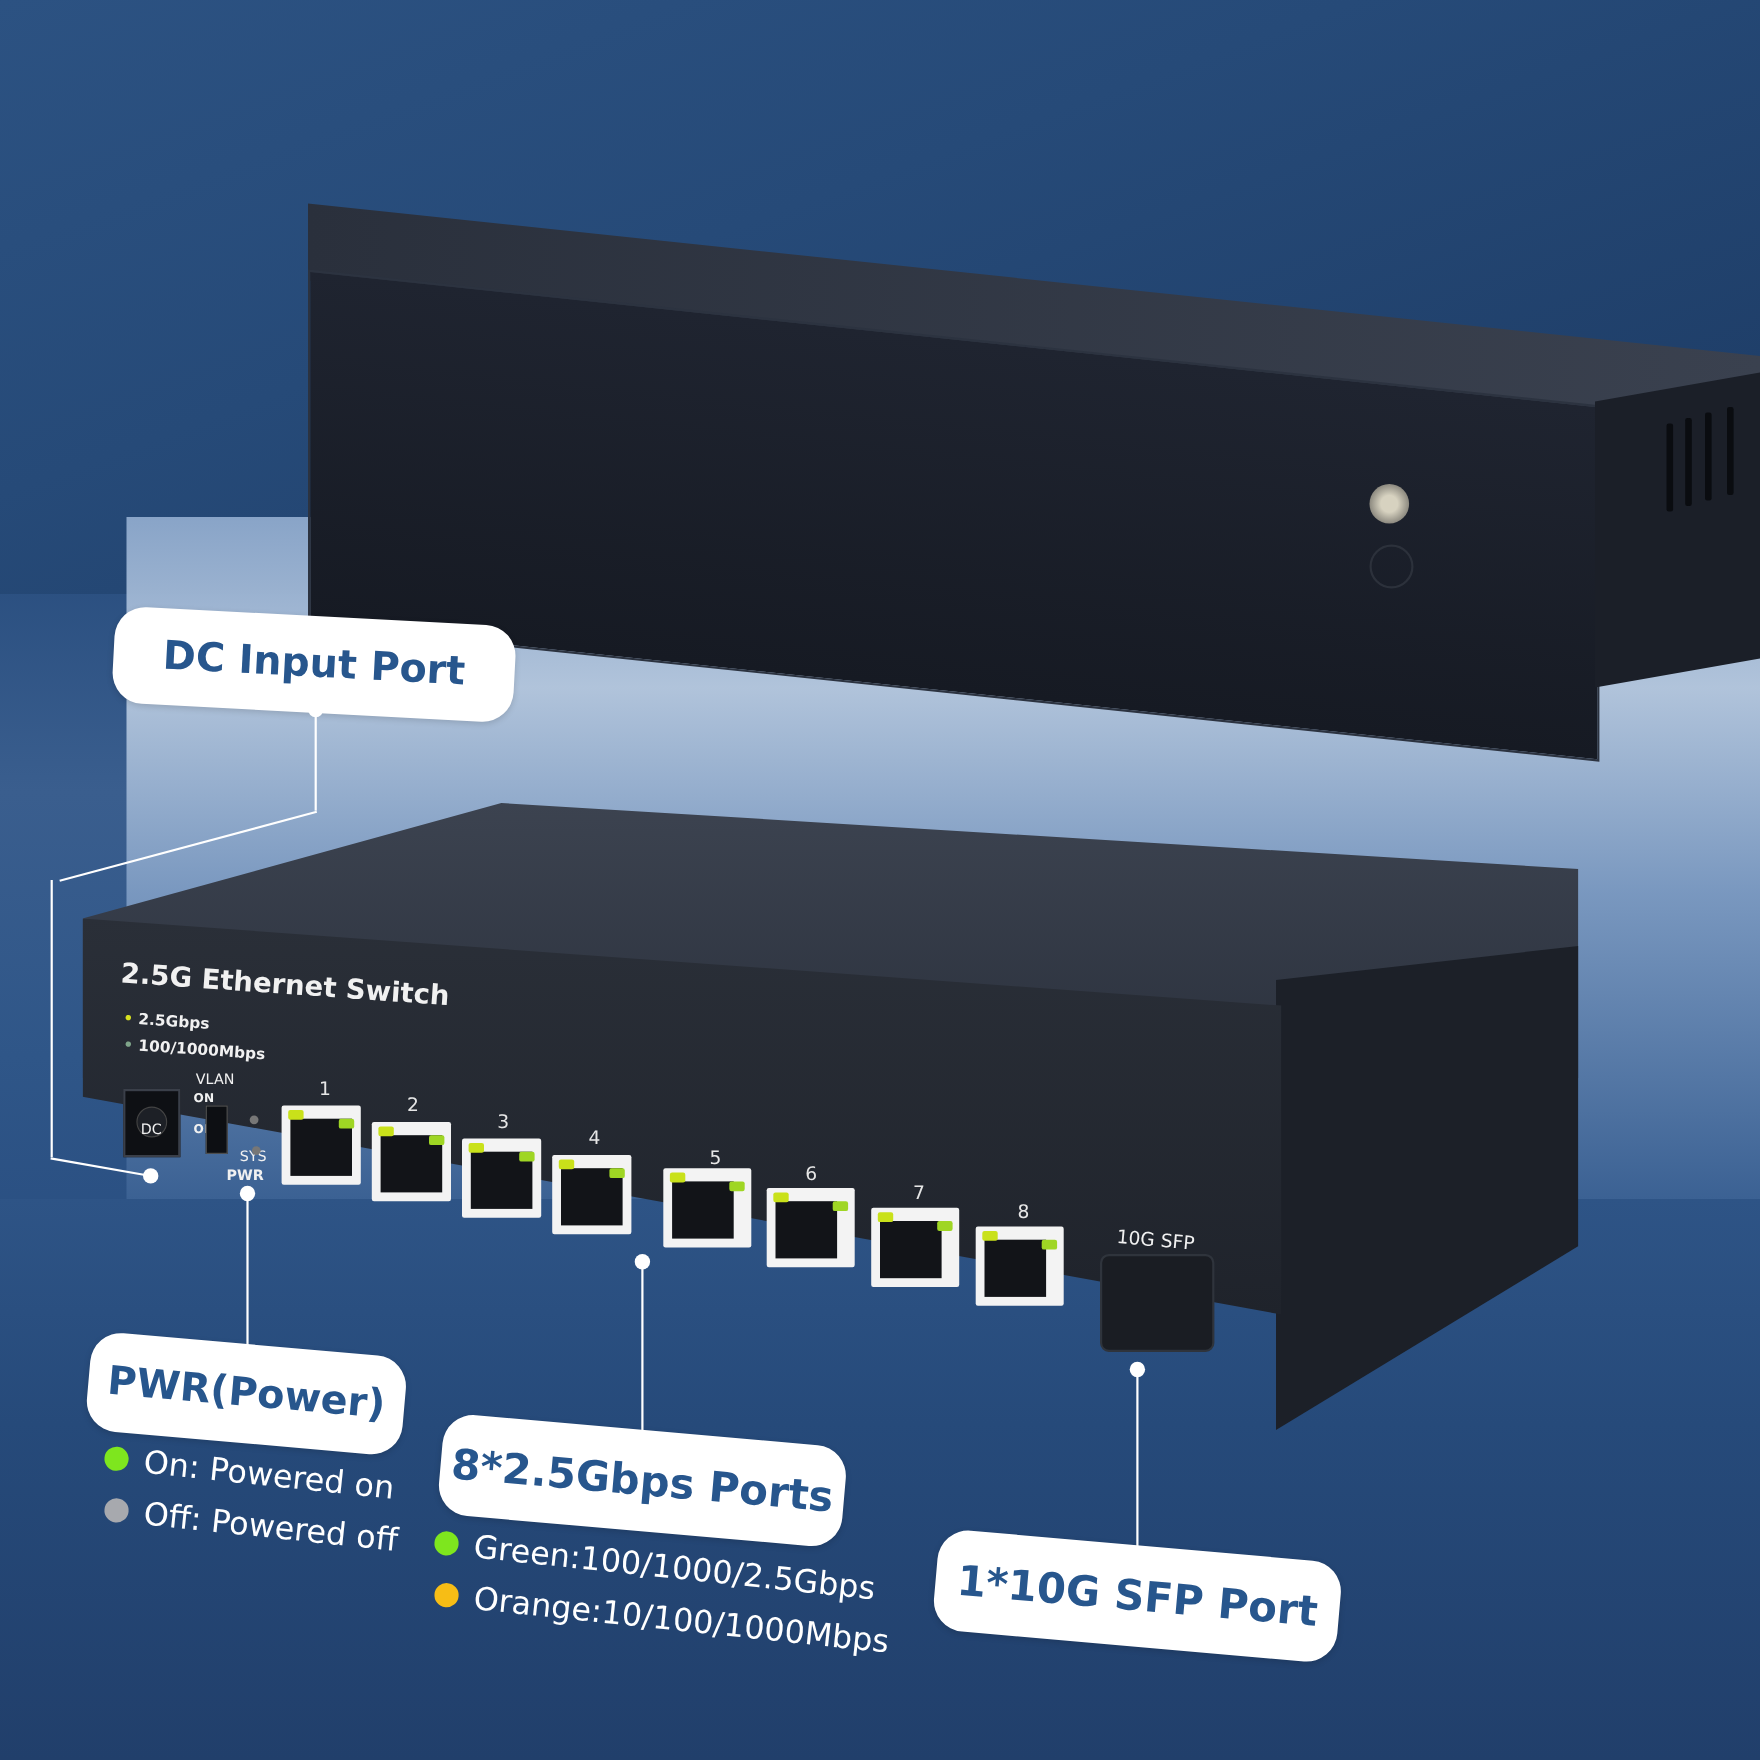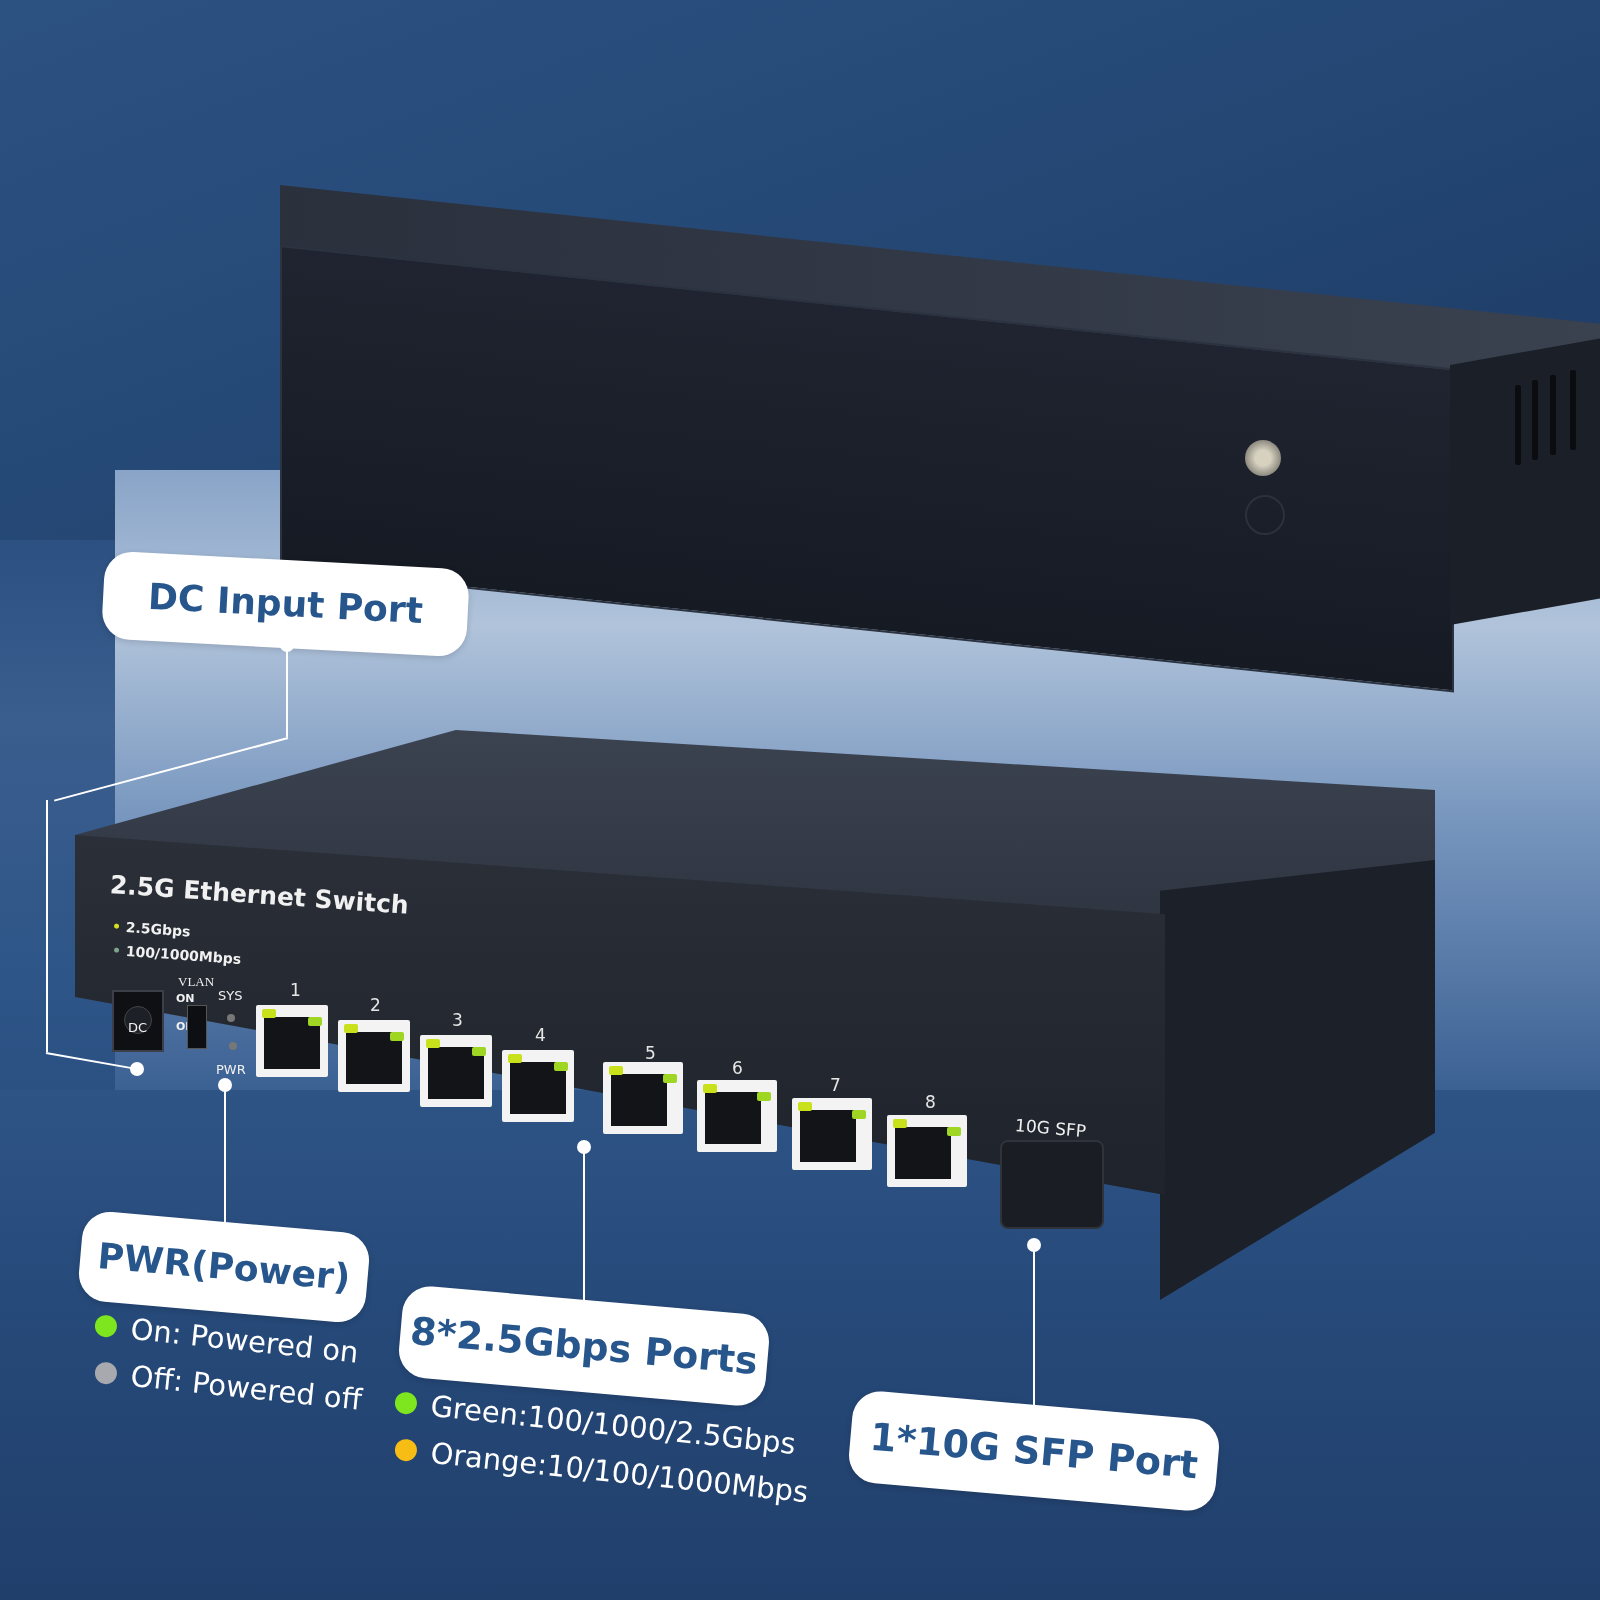--- a/index.html
+++ b/index.html
@@ -75,26 +75,26 @@
 </div>
 <div class="panel-label sm" style="left:112px;top:942px;transform:rotate(4deg);transform-origin:left;">
   <span style="color:#7fa58a">•</span>
   <span>100/1000Mbps</span>
 </div>
 
 <div class="dcjack"></div>
 <div class="panel-label" style="left:128px;top:1020px;font-size:13px;font-weight:normal;">DC</div>
 <div class="panel-label" style="left:176px;top:992px;font-size:11px;">ON</div>
 <div class="panel-label" style="left:176px;top:1020px;font-size:11px;">OFF</div>
-<div class="panel-label" style="left:178px;top:974px;font-size:13px;font-weight:normal;font-family:Liberation Serif, serif;">VLAN</div>
+<div class="panel-label" style="left:178px;top:974px;font-size:13px;font-weight:normal;">VLAN</div>
 <div style="position:absolute;left:187px;top:1005px;width:18px;height:42px;background:#0d0f13;border:1px solid #555;"></div>
-<div class="panel-label" style="left:218px;top:988px;font-size:13px;font-weight:normal;">SYS</div>
+<div class="panel-label" style="left:218px;top:1044px;font-size:13px;font-weight:normal;">SYS</div>
 <div style="position:absolute;left:227px;top:1014px;width:8px;height:8px;border-radius:50%;background:#777;"></div>
 <div style="position:absolute;left:229px;top:1042px;width:8px;height:8px;border-radius:50%;background:#777;"></div>
-<div class="panel-label" style="left:216px;top:1062px;font-size:13px;font-weight:normal;">PWR</div>
+<div class="panel-label" style="left:206px;top:1062px;font-size:13px;font-weight:bold;">PWR</div>
 
 <div class="pnum" style="left:290px;top:980px;">1</div>
 <div class="pnum" style="left:370px;top:995px;">2</div>
 <div class="pnum" style="left:452px;top:1010px;">3</div>
 <div class="pnum" style="left:535px;top:1025px;">4</div>
 <div class="pnum" style="left:645px;top:1043px;">5</div>
 <div class="pnum" style="left:732px;top:1058px;">6</div>
 <div class="pnum" style="left:830px;top:1075px;">7</div>
 <div class="pnum" style="left:925px;top:1092px;">8</div>
 

